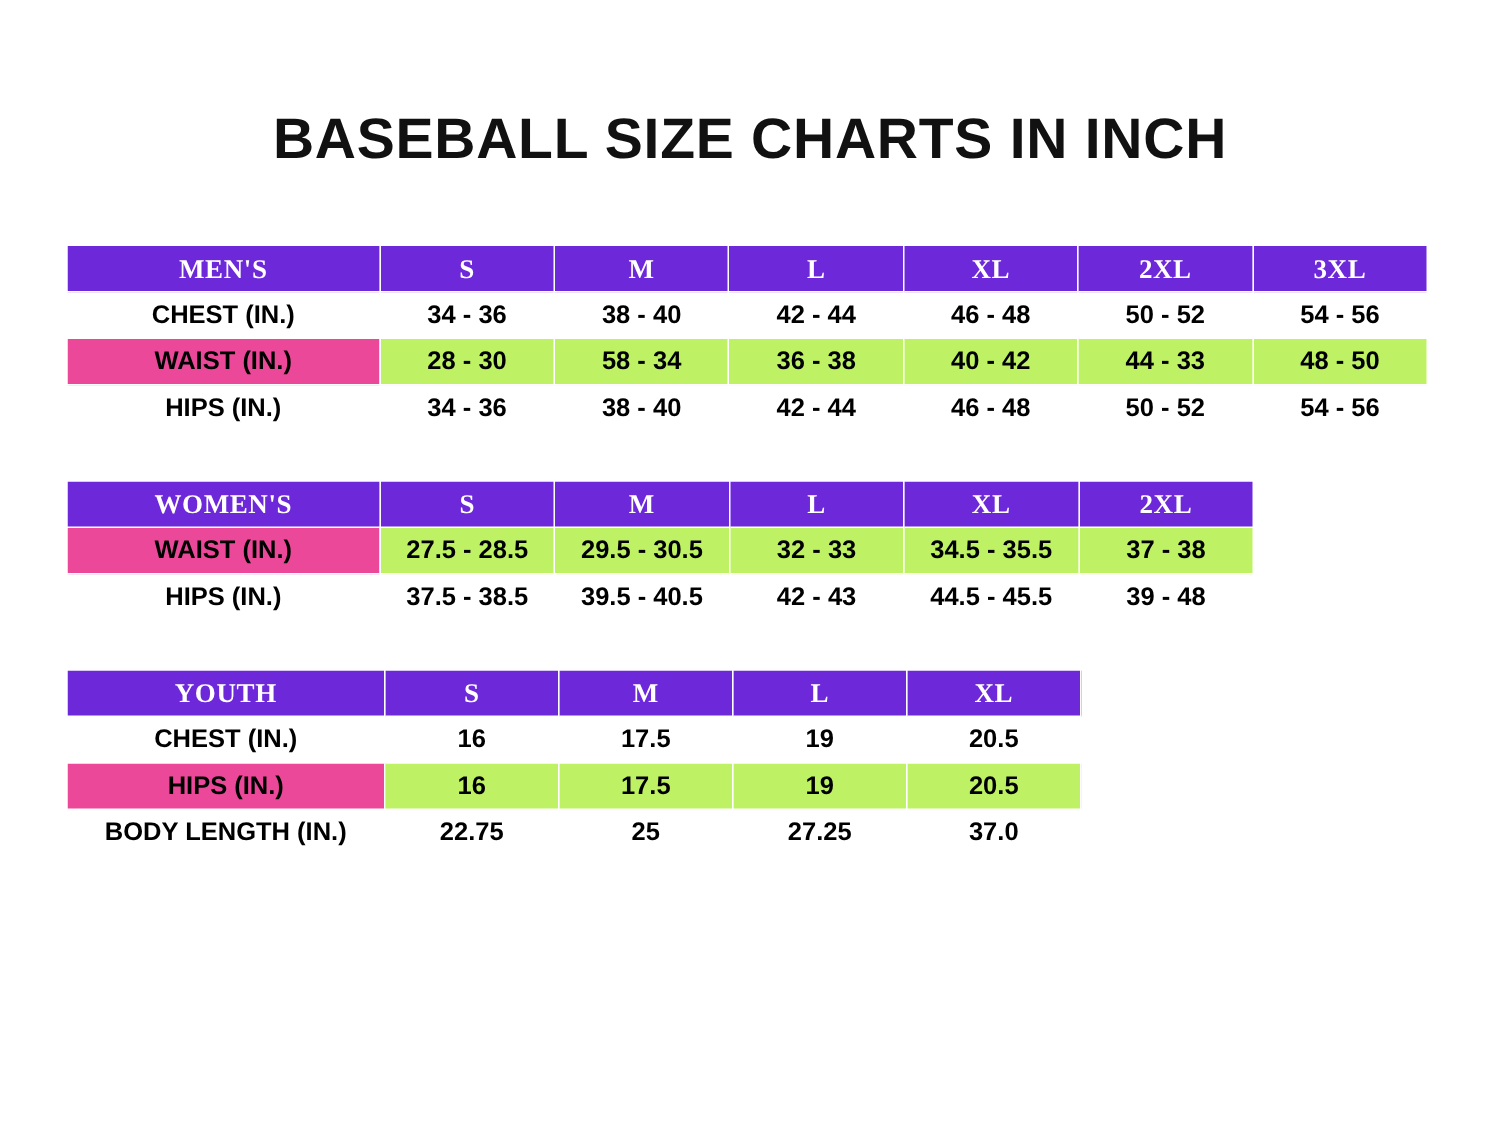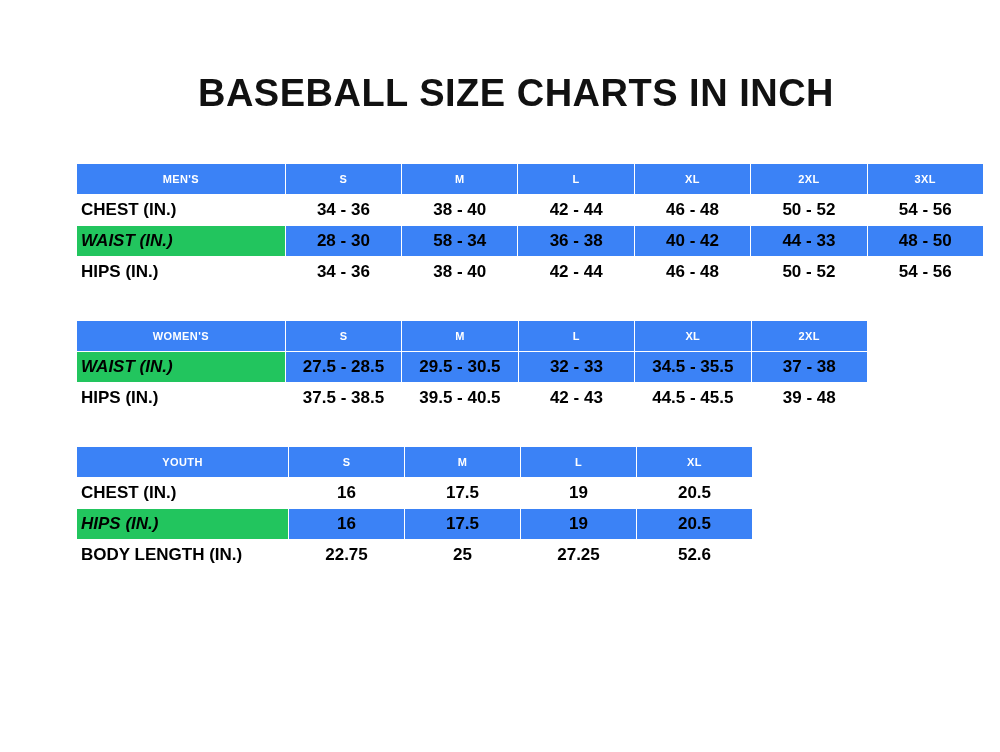--- a/index.html
+++ b/index.html
@@ -12,21 +12,20 @@
     background: #ffffff;
     font-family: "Liberation Sans", sans-serif;
     color: #000000;
     overflow: hidden;
   }
   .page {
     position: relative;
     width: 1000px;
     height: 640px;
     box-sizing: border-box;
-    padding-left: 32px;
   }
   .page-title {
     text-align: center;
     font-size: 38px;
     font-weight: bold;
     letter-spacing: 0.5px;
     color: #111111;
     margin: 0;
     padding-top: 72px;
   }
@@ -45,45 +44,45 @@
     height: 31px;
     text-align: center;
     vertical-align: middle;
     font-size: 17px;
     font-weight: bold;
     padding: 0 4px;
     box-sizing: border-box;
     white-space: nowrap;
   }
   thead th {
-    background: #3b82f6;
+    background: #6d28d9;
     color: #ffffff;
-    font-size: 11px;
+    font-size: 18px;
     letter-spacing: 0.4px;
+    font-family: Liberation Serif, serif;
   }
   thead th.rowhead-cell {
     text-align: center;
   }
   tbody tr.odd td {
     background: #ffffff;
     color: #000000;
   }
   tbody tr.even td {
-    background: #3b82f6;
+    background: #bef264;
     color: #000000;
   }
   tbody td.rowhead {
-    text-align: left;
+    text-align: center;
     font-weight: bold;
     background: #ffffff;
     border-color: #ffffff;
   }
   tbody tr.even td.rowhead {
-    background: #22c55e;
-    font-style: italic;
+    background: #ec4899;
   }
   
   #mens-table { width: 908px; }
   #mens-table col.c0 { width: 208px; }
   #mens-table col.cx { width: 116px; }
   
   #womens-table { width: 792px; }
   #womens-table col.c0 { width: 208px; }
   #womens-table col.cx { width: 116px; }
   
@@ -221,19 +220,19 @@
           <td>16</td>
           <td>17.5</td>
           <td>19</td>
           <td>20.5</td>
         </tr>
         <tr class="odd">
           <td class="rowhead">BODY LENGTH (IN.)</td>
           <td>22.75</td>
           <td>25</td>
           <td>27.25</td>
-          <td>52.6</td>
+          <td>37.0</td>
         </tr>
       </tbody>
     </table>
 
   </div>
 </div>
 
 </body></html>

